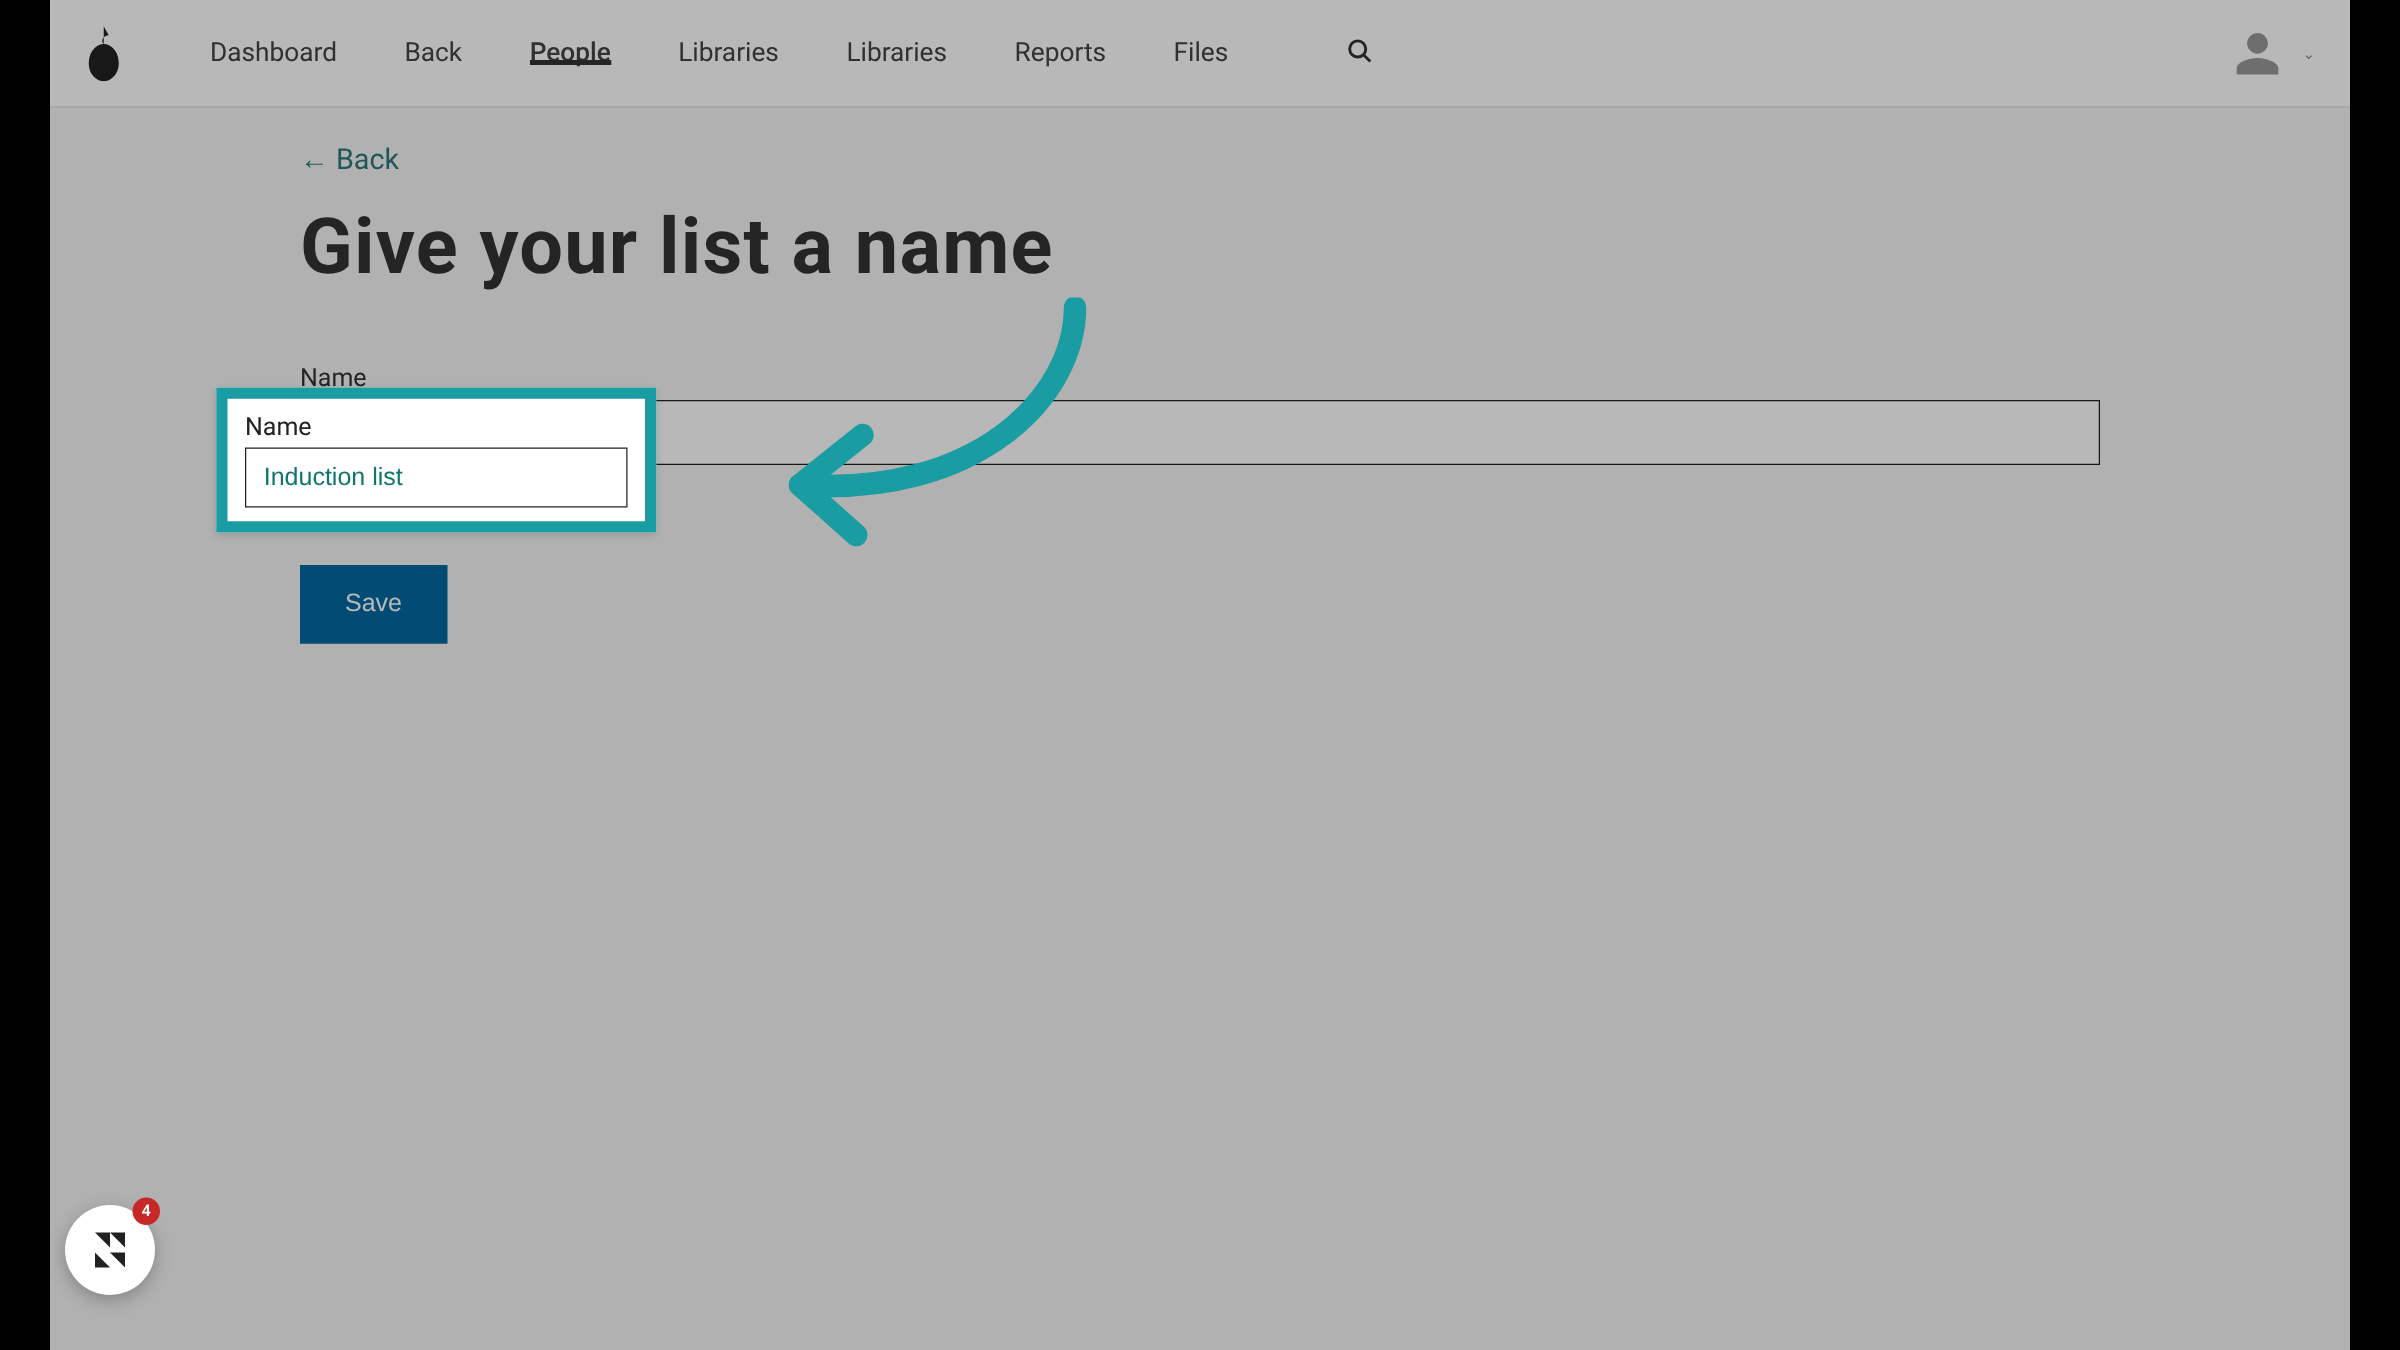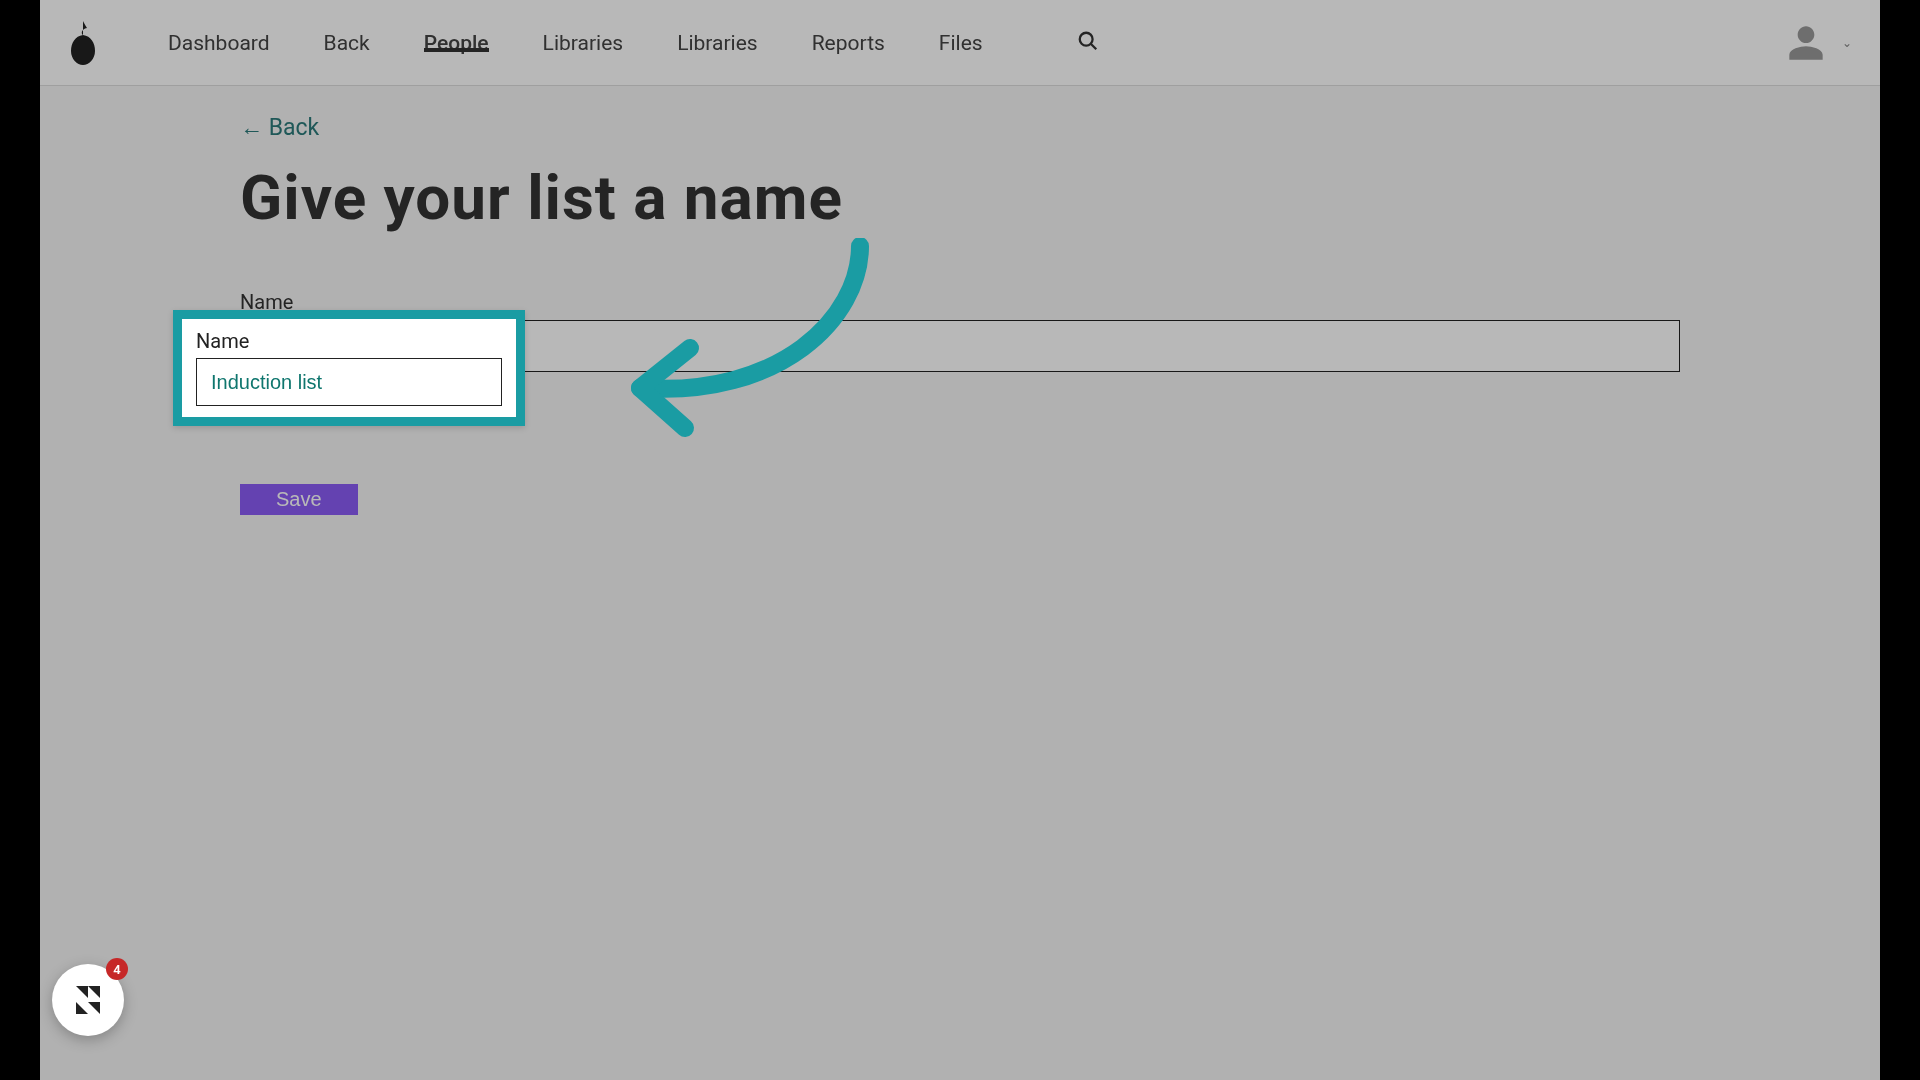--- a/index.html
+++ b/index.html
@@ -165,28 +165,27 @@
     }
     .checkbox-row input[type="checkbox"] {
       width: 17px;
       height: 17px;
     }
     .checkbox-label {
       font-size: 21px;
       color: #444;
     }
     .save-btn {
-      background: #8b5cf6;
+      background: #0369a1;
       color: #fff;
       border: none;
-      padding: 4px 36px;
+      padding: 20px 36px;
       font-size: 20px;
       font-weight: 500;
       cursor: pointer;
-      margin-top: 32px;
     }
     .chat-widget {
       position: absolute;
       left: 52px;
       bottom: 44px;
       width: 72px;
       height: 72px;
       border-radius: 50%;
       background: #fff;
       box-shadow: 0 4px 14px rgba(0,0,0,0.25);

